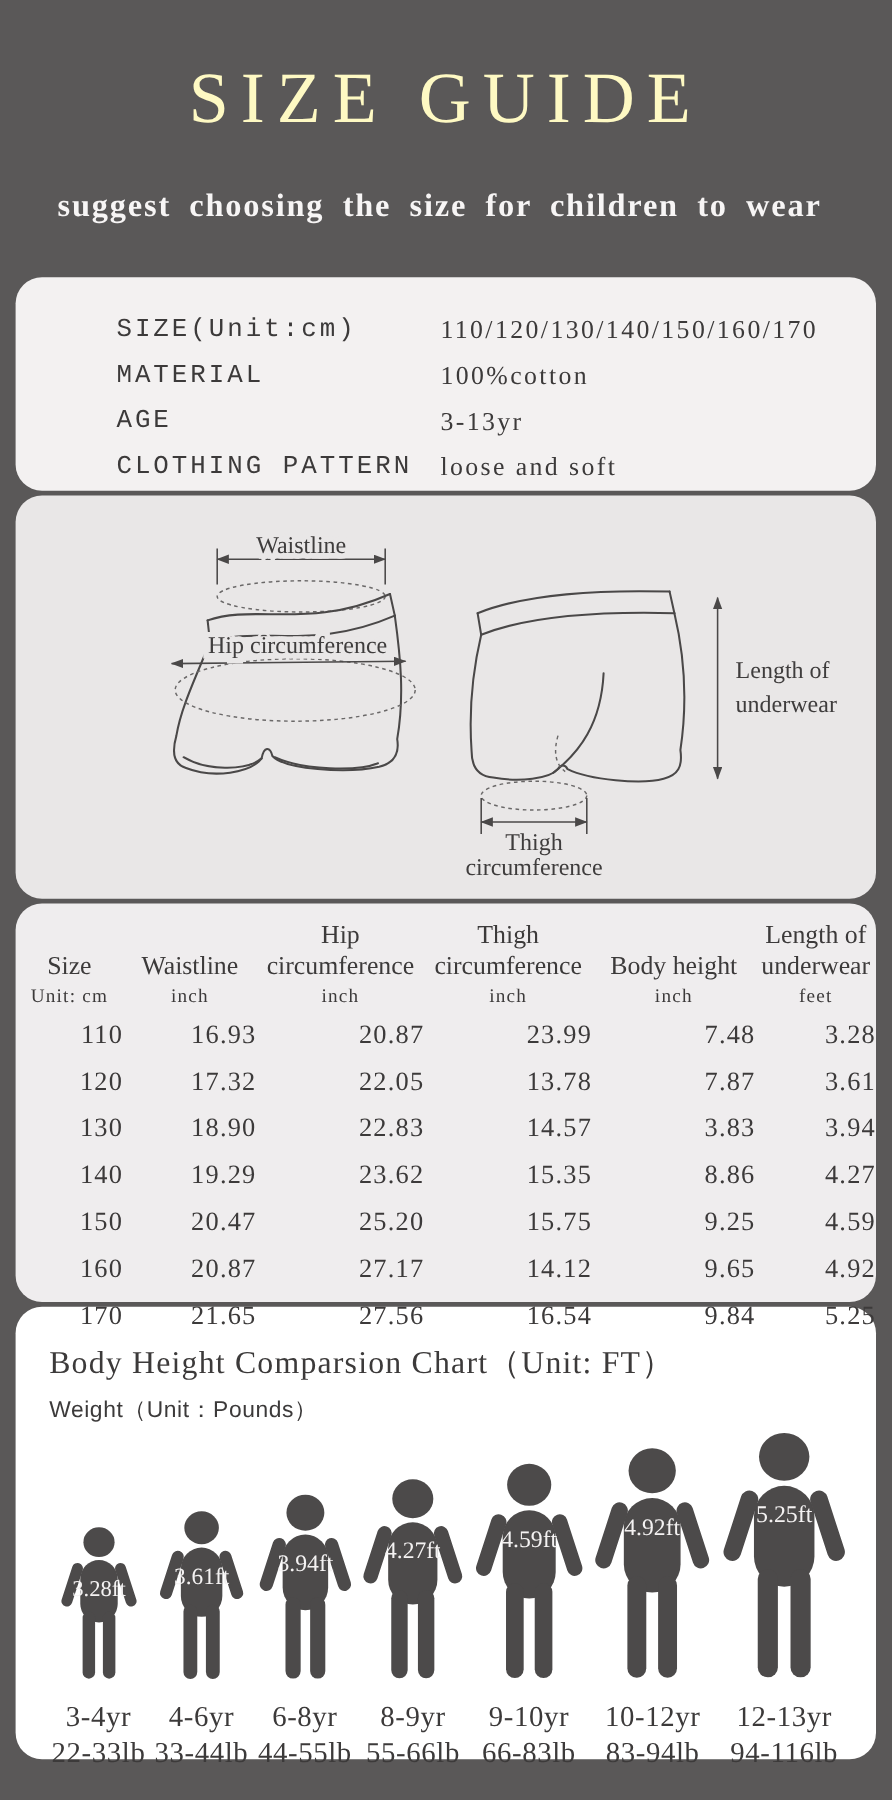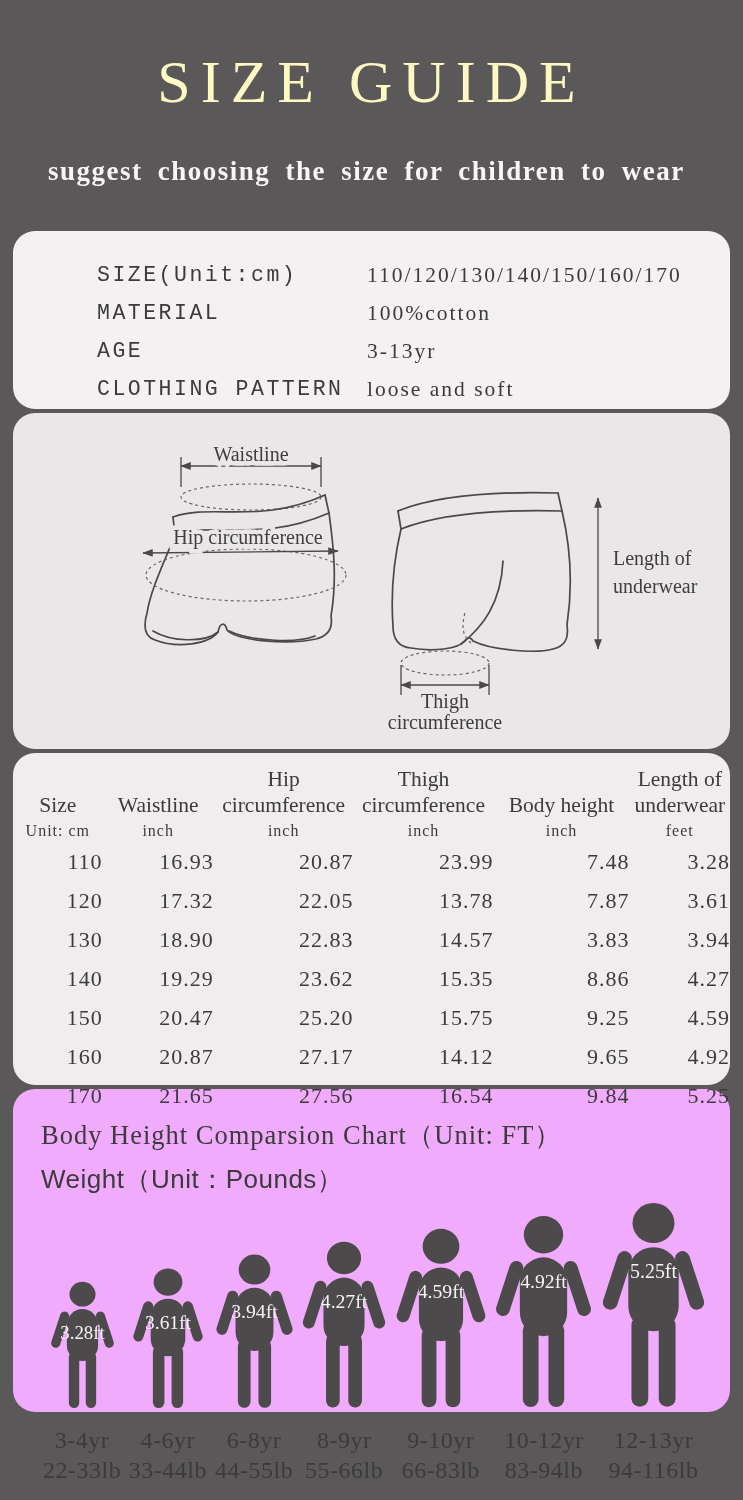--- a/index.html
+++ b/index.html
@@ -60,25 +60,25 @@
   .size-table { display: grid; grid-template-columns: 12.5% 15.5% 19.5% 19.5% 19% 14%; width: 100%; }
   .col-name {
     display: flex; align-items: flex-end; justify-content: center;
     text-align: center; font-size: 21.5px; line-height: 1.2;
     min-height: 56px; padding: 0 2px;
   }
   .col-unit { text-align: center; font-size: 16px; padding: 3px 0 2px; letter-spacing: 1px; }
   .cell { text-align: right; font-size: 22px; padding: 6.5px 0; letter-spacing: 1px; }
 
   
-  .chart-card { margin-top: 4px; height: 323px; background: #f0abfc; padding: 28px 22px 0 28px; }
+  .chart-card { margin-top: 4px; height: 377px; background: #ffffff; padding: 28px 22px 0 28px; }
   .chart-title { font-size: 26.5px; letter-spacing: 1px; }
   .chart-subtitle {
     font-family: "Liberation Sans", sans-serif;
-    font-size: 26px; margin-top: 9px; letter-spacing: 0.5px;
+    font-size: 19px; margin-top: 9px; letter-spacing: 0.5px;
   }
   .figures-row {
     display: flex; align-items: flex-end; justify-content: space-between;
     margin-top: 4px; padding: 0 2px;
   }
   .figure-col { display: flex; flex-direction: column; align-items: center; min-width: 0; }
   .figure-col svg { display: block; }
   .fig-chest {
     font-family: "Liberation Serif", serif;
     fill: #f4f2f2;

